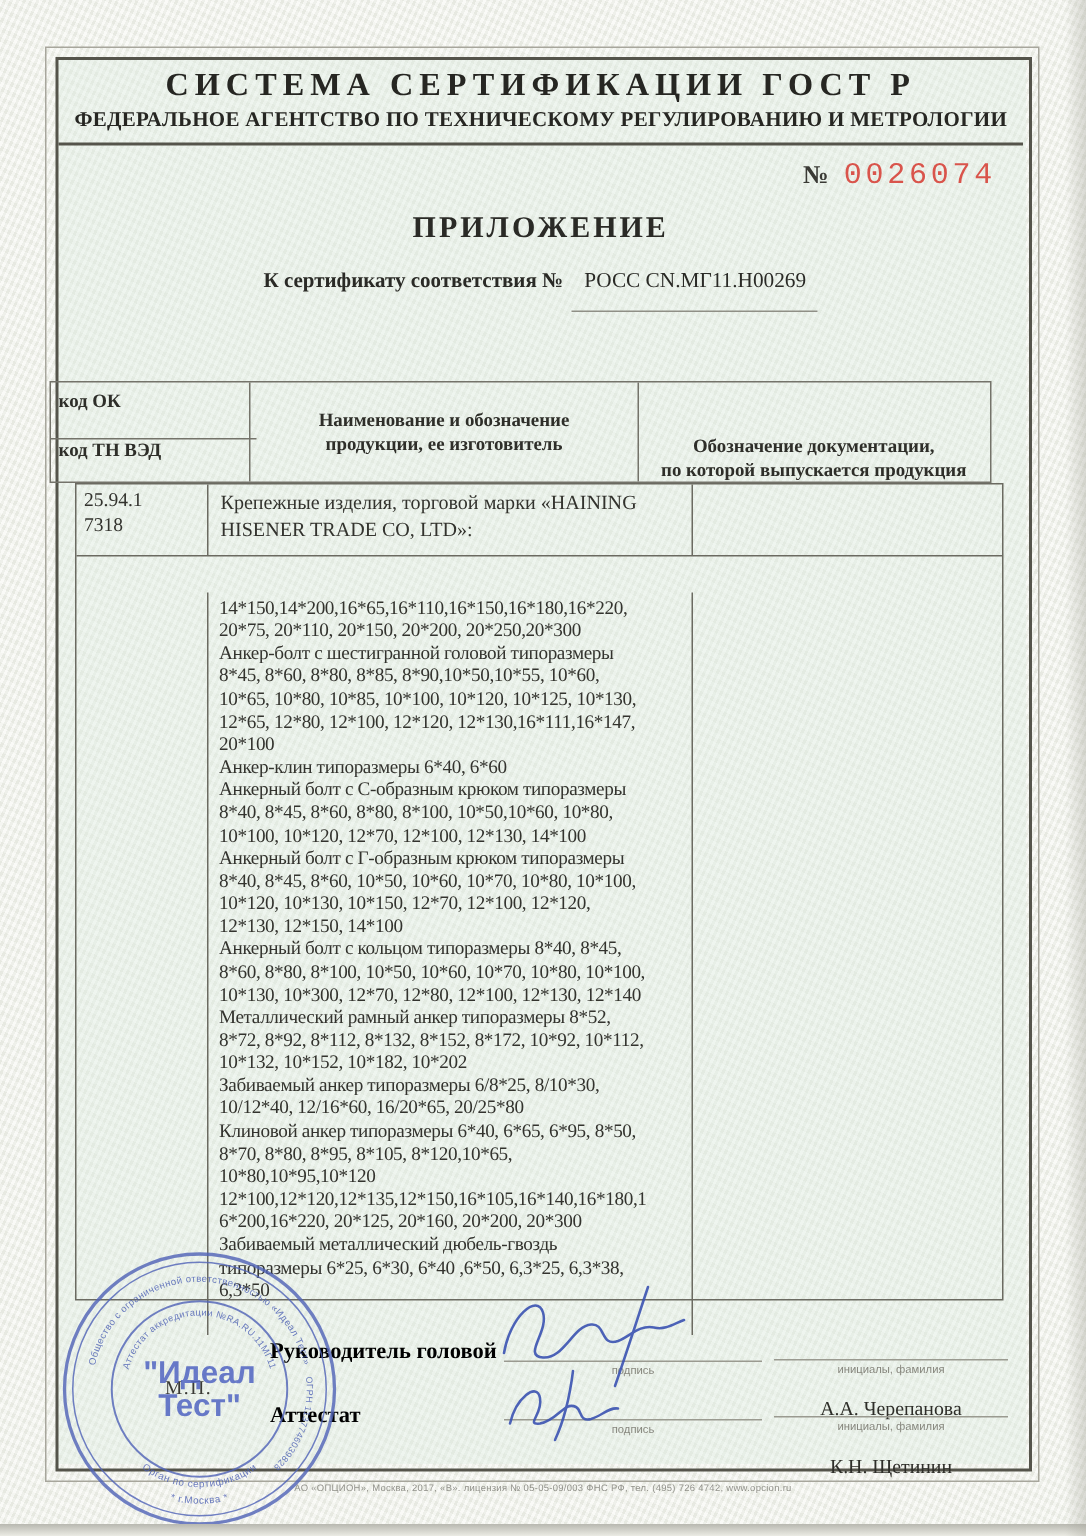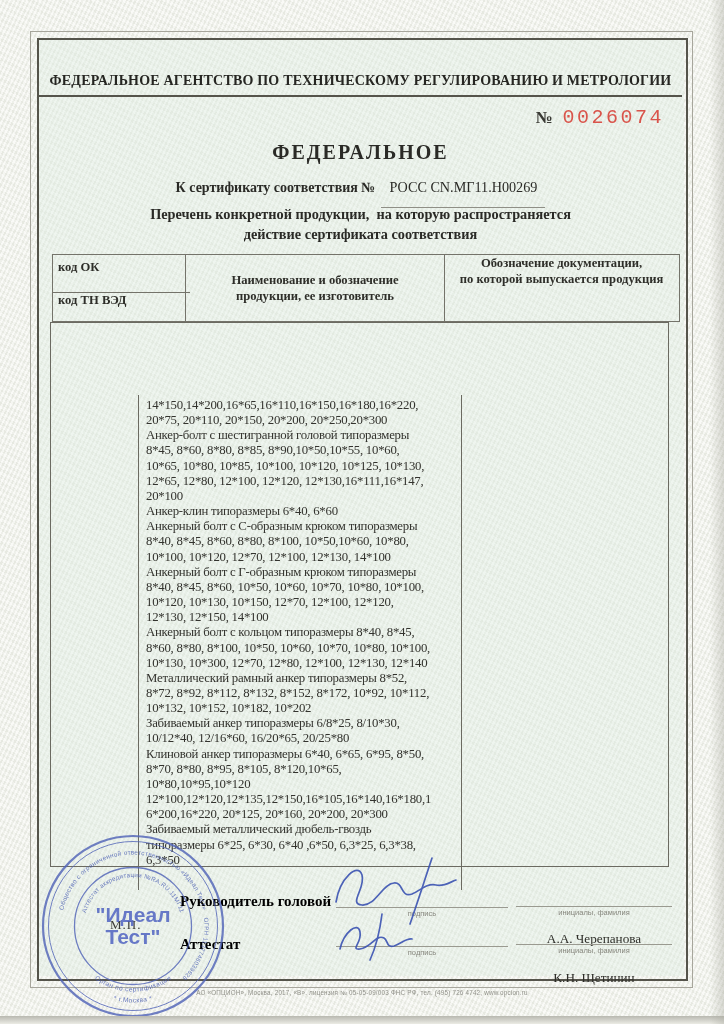--- a/index.html
+++ b/index.html
@@ -19,26 +19,26 @@
   .agency{left:39px;top:73px;width:643px;text-align:center;font-size:14px;font-weight:bold;letter-spacing:0.2px;color:#262622;white-space:nowrap;}
   .serial{left:380px;top:106px;width:284px;text-align:right;white-space:nowrap;}
   .serial .no{font-size:17px;color:#3a3a35;font-weight:bold;margin-right:10px;}
   .serial .digits{font-family:"Liberation Mono",monospace;font-size:20px;letter-spacing:2.5px;color:#d9544b;}
   .doc-title{left:39px;top:141px;width:643px;text-align:center;font-size:20px;font-weight:bold;letter-spacing:2px;color:#2a2a26;}
   .cert-line{left:39px;top:178px;width:643px;text-align:center;color:#2a2a26;}
   .cert-line .lbl{font-size:14px;font-weight:bold;}
   .cert-line .num{font-size:14.2px;border-bottom:1px solid #8f8f86;padding:0 8px 12px 8px;margin-left:6px;}
   .purpose{left:39px;top:205px;width:643px;text-align:center;font-size:14.3px;font-weight:bold;line-height:19.5px;color:#2a2a26;white-space:pre-wrap;}
   
-  .htable{left:33px;top:254px;width:626px;height:66px;border:1px solid #74736a;margin-left:19px;}
+  .htable{left:33px;top:254px;width:626px;height:66px;border:1px solid #74736a;}
   .htable .c1{left:0;top:0;width:132px;height:66px;border-right:1px solid #74736a;}
   .htable .c1a{left:0;top:0;width:132px;height:32px;border-bottom:1px solid #74736a;}
   .hcellL{font-size:12.6px;font-weight:bold;color:#2e2e29;padding:5px 0 0 5px;}
   .htable .c2{left:133px;top:0;width:258px;height:66px;border-right:1px solid #74736a;display:flex;align-items:center;justify-content:center;}
-  .htable .c3{left:392px;top:0;width:233px;height:66px;display:flex;align-items:flex-start;justify-content:center;}
+  .htable .c3{left:392px;top:0;width:233px;height:66px;display:flex;align-items:flex-end;justify-content:center;}
   .hcellC{font-size:12.6px;font-weight:bold;color:#2e2e29;text-align:center;white-space:pre-wrap;line-height:16px;}
   
   .btable{left:50px;top:322px;width:617px;height:543px;border:1px solid #6b6a61;}
   .btable .r1{left:0;top:0;width:617px;height:47px;border-bottom:1px solid #6b6a61;}
   .btable .bc1{position:absolute;left:0;top:0;width:87px;height:100%;border-right:1px solid #6b6a61;}
   .btable .bc2{position:absolute;left:88px;top:0;width:322px;height:100%;border-right:1px solid #6b6a61;overflow:hidden;}
   .btable .bc3{position:absolute;left:411px;top:0;width:205px;height:100%;}
   .btable .r2{left:0;top:48px;width:617px;height:495px;margin-top:24px;}
   .code-text{font-size:13px;line-height:16.5px;color:#33332e;padding:2px 0 0 5px;white-space:pre;}
   .prod-head{font-size:13.4px;line-height:17.5px;color:#33332e;padding:3px 0 0 8px;white-space:pre;}
@@ -70,51 +70,61 @@
 </head>
 <body>
 
 <div class="page">
 
   <div class="abs inner-tint"></div>
   <div class="abs frame-outer"></div>
   <div class="abs frame-inner"></div>
 
   <div class="abs header-band"></div>
+  <div class="abs sys-title">СИСТЕМА СЕРТИФИКАЦИИ ГОСТ Р</div>
   <div class="abs agency">ФЕДЕРАЛЬНОЕ АГЕНТСТВО ПО ТЕХНИЧЕСКОМУ РЕГУЛИРОВАНИЮ И МЕТРОЛОГИИ</div>
 
   <div class="abs serial">
     <span class="no">№</span><span class="digits">0026074</span>
   </div>
 
-  <div class="abs doc-title">ФЕДЕРАЛЬНОЕ</div>
+  <div class="abs doc-title">ПРИЛОЖЕНИЕ</div>
 
   <div class="abs cert-line">
     <span class="lbl">К сертификату соответствия №</span><span class="num">РОСС CN.МГ11.Н00269</span>
   </div>
 
-  <div class="abs purpose">Перечень конкретной продукции,  на которую распространяется
-действие сертификата соответствия</div>
 
   <div class="abs htable">
     <div class="abs c1">
       <div class="abs c1a hcellL">код ОК</div>
       <div class="abs hcellL" style="left:0;top:33px;width:132px;">код ТН ВЭД</div>
     </div>
     <div class="abs c2">
       <div class="hcellC">Наименование и обозначение
 продукции, ее изготовитель</div>
     </div>
     <div class="abs c3">
       <div class="hcellC">Обозначение документации,
 по которой выпускается продукция</div>
     </div>
   </div>
 
   <div class="abs btable">
+    <div class="abs r1">
+      <div class="bc1">
+        <div class="code-text">25.94.1
+7318</div>
+      </div>
+      <div class="bc2">
+        <div class="prod-head">Крепежные изделия, торговой марки «HAINING
+HISENER TRADE CO, LTD»:</div>
+      </div>
+      <div class="bc3"></div>
+    </div>
     <div class="abs r2">
       <div class="bc1"></div>
       <div class="bc2">
         <div class="prod-body">14*150,14*200,16*65,16*110,16*150,16*180,16*220,
 20*75, 20*110, 20*150, 20*200, 20*250,20*300
 Анкер-болт с шестигранной головой типоразмеры
 8*45, 8*60, 8*80, 8*85, 8*90,10*50,10*55, 10*60,
 10*65, 10*80, 10*85, 10*100, 10*120, 10*125, 10*130,
 12*65, 12*80, 12*100, 12*120, 12*130,16*111,16*147,
 20*100

